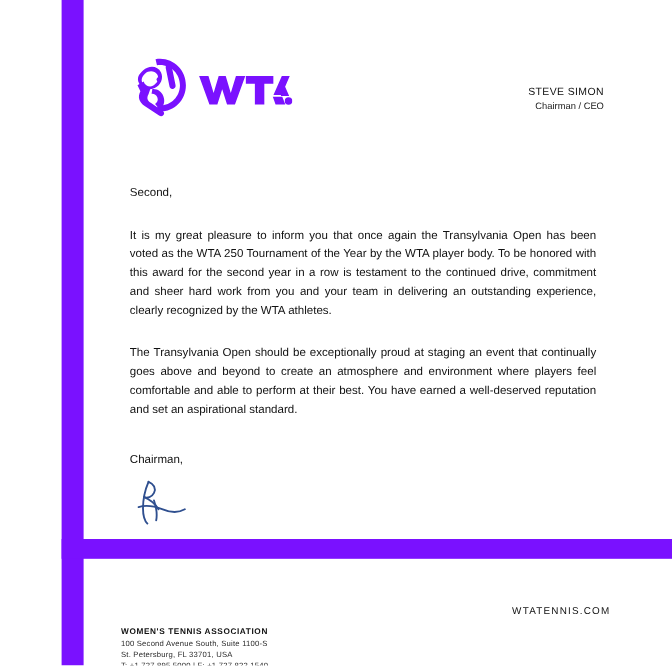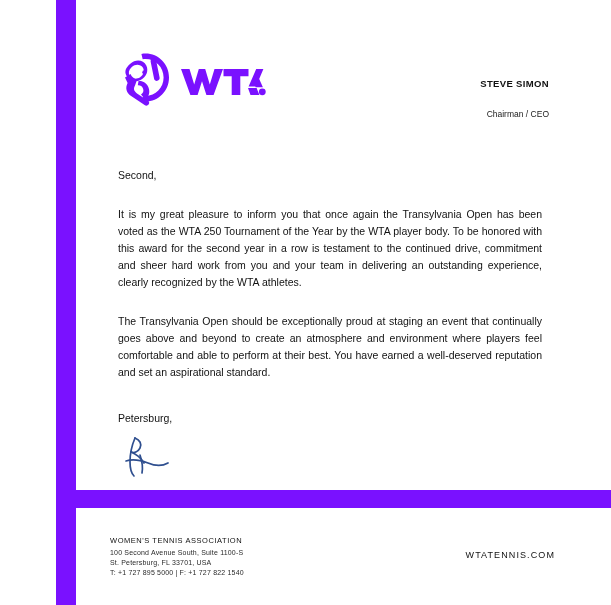--- a/index.html
+++ b/index.html
@@ -60,29 +60,29 @@
 
   .contact-block {
     position: absolute;
     right: 62px;
     top: 32px;
     text-align: right;
     line-height: 1.25;
   }
   .contact-name {
     font-size: 9.5px;
-    font-weight: bold;
+    font-weight: normal;
     letter-spacing: 0.35px;
     color: #111111;
   }
   .contact-title {
     font-size: 8.5px;
     font-weight: normal;
     color: #1a1a1a;
-    margin-top: 19px;
+    margin-top: 1px;
   }
 
   
   .body-area {
     position: absolute;
     left: 118px;
     top: 168px;
     width: 424px;
   }
   .salutation {
@@ -118,24 +118,25 @@
     height: 50px;
   }
   .footer-left {
     position: absolute;
     left: 0;
     top: 0;
     line-height: 1.42;
   }
   .footer-org {
     font-size: 7.5px;
-    font-weight: normal;
+    font-weight: bold;
     letter-spacing: 0.55px;
     color: #111111;
     margin-bottom: 1px;
+    margin-top: 33px;
   }
   .footer-line {
     font-size: 7px;
     letter-spacing: 0.18px;
     color: #2a2a2a;
   }
   .footer-site {
     position: absolute;
     right: 56px;
     top: 14px;
@@ -189,21 +190,21 @@
   </div>
 
   <div class="body-area">
 
     <p class="salutation">Second,</p>
 
     <p class="para">It is my great pleasure to inform you that once again the Transylvania Open has been voted as the WTA 250 Tournament of the Year by the WTA player body. To be honored with this award for the second year in a row is testament to the continued drive, commitment and sheer hard work from you and your team in delivering an outstanding experience, clearly recognized by the WTA athletes.</p>
 
     <p class="para">The Transylvania Open should be exceptionally proud at staging an event that continually goes above and beyond to create an atmosphere and environment where players feel comfortable and able to perform at their best. You have earned a well-deserved reputation and set an aspirational standard.</p>
 
-    <p class="closing">Petersburg,</p>
+    <p class="closing">Chairman,</p>
 
     <div class="signature">
       <svg width="54" height="46" viewBox="0 0 54 46" aria-hidden="true">
         <g fill="none" stroke="#2f4f8f" stroke-width="1.7" stroke-linecap="round" stroke-linejoin="round">
           <path d="M13 3 C10 10 8 19 8 27 C8 33 9 38 12 41"></path>
           <path d="M13 3 C18 5 20 9 18 13 C16 17 12 18 9 17"></path>
           <path d="M9 17 C14 19 19 23 22 28"></path>
           <path d="M4 26 C10 24 18 25 26 28 C33 31 39 32 46 28"></path>
           <path d="M18 20 C20 26 21 33 20 38"></path>
         </g>

